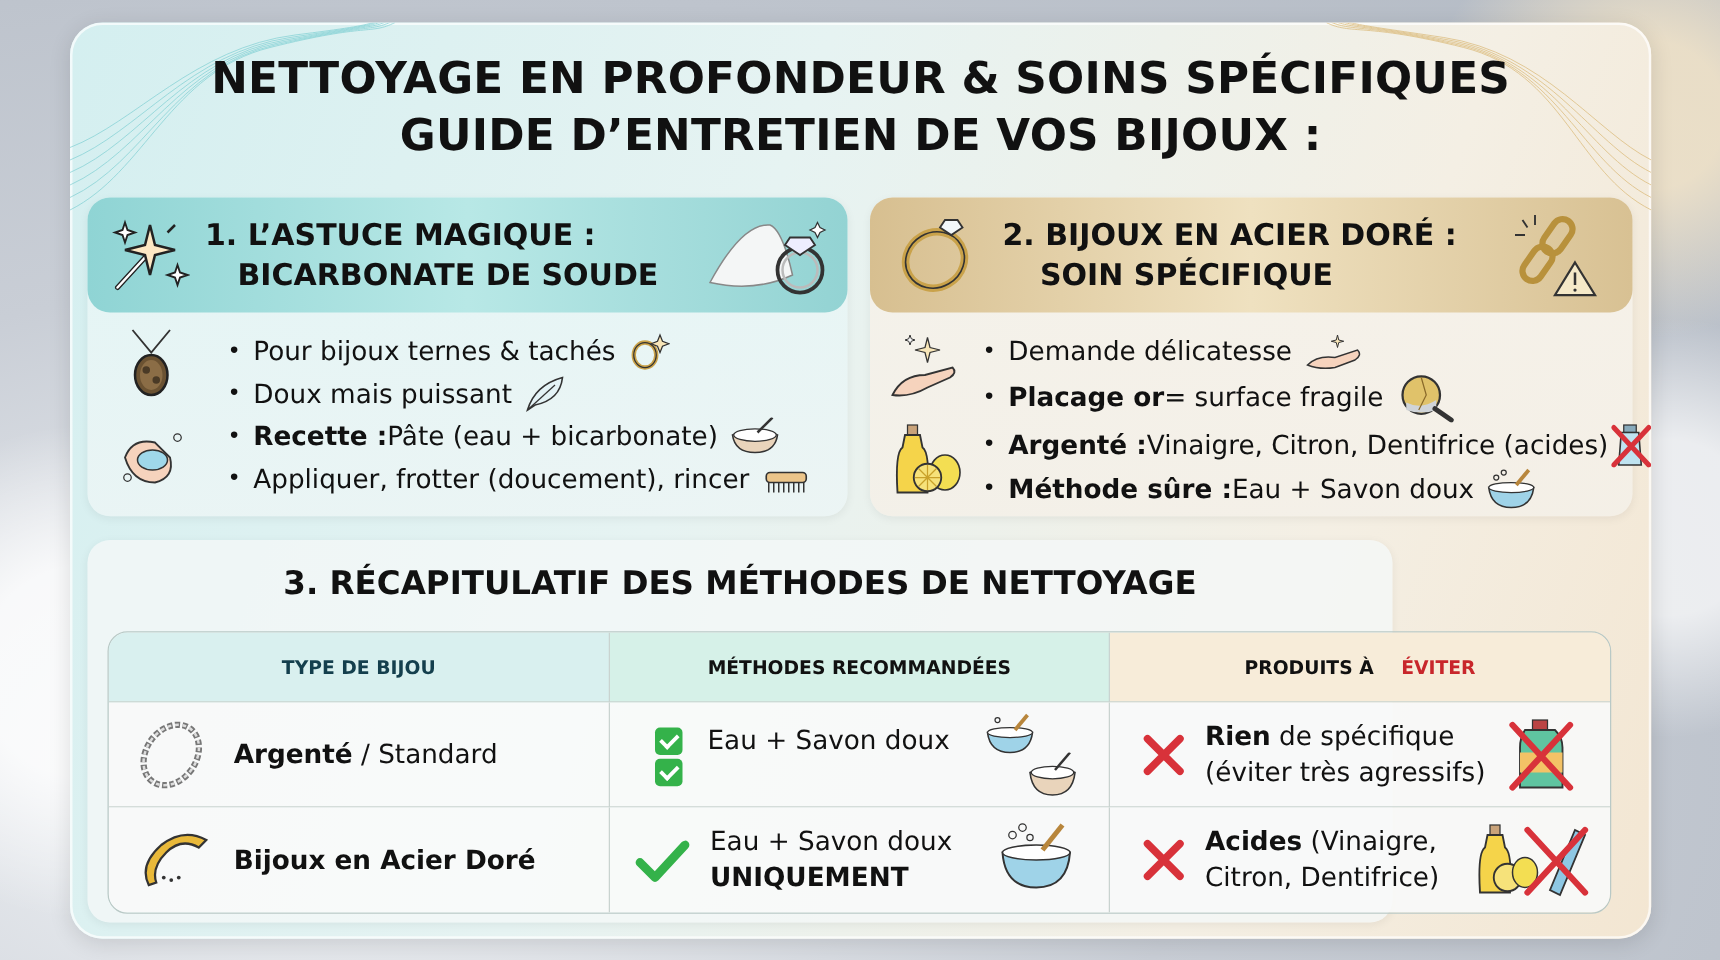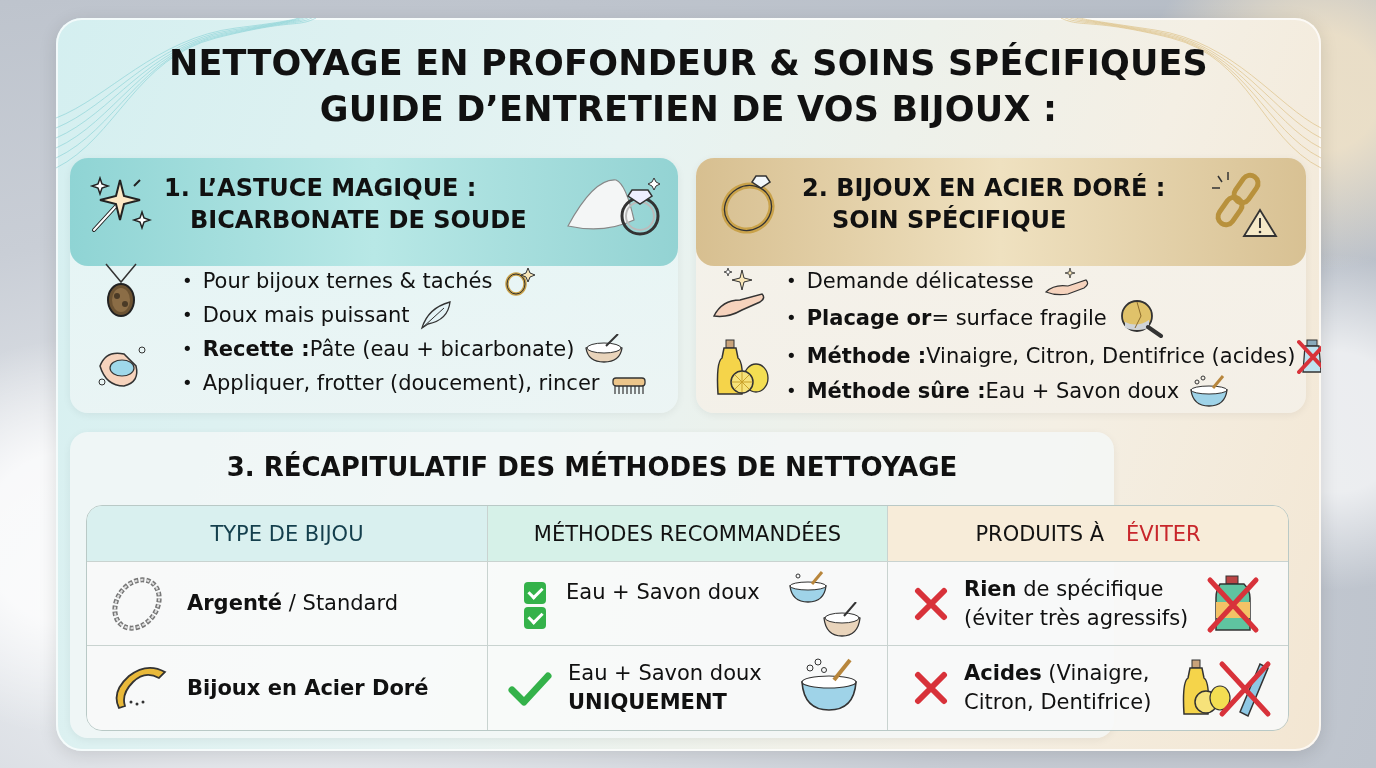--- a/index.html
+++ b/index.html
@@ -32,21 +32,21 @@
     color: #111; letter-spacing: 0.2px;
   }
   .panel {
     position: absolute; top: 140px; height: 255px; border-radius: 18px;
     background: rgba(245,250,249,0.75);
     box-shadow: 0 2px 8px rgba(0,0,0,0.06);
   }
   .panel.p1 { left: 14px; width: 608px; background: linear-gradient(180deg, rgba(230,246,246,0.85), rgba(236,245,245,0.85)); }
   .panel.p2 { left: 640px; width: 610px; background: linear-gradient(180deg, rgba(246,242,234,0.9), rgba(244,240,232,0.9)); }
   .panel-head {
-    position: absolute; left: 0; right: 0; top: 0; height: 108px; border-radius: 18px;
+    position: absolute; left: 0; right: 0; top: 0; height: 92px; border-radius: 18px;
     display: flex; align-items: center;
   }
   .p1 .panel-head { background: linear-gradient(90deg, #8fd4d4 0%, #b8e8e6 50%, #93d3d3 100%); }
   .p2 .panel-head { background: linear-gradient(90deg, #d7bf90 0%, #efe1c0 50%, #d8c193 100%); }
   .head-text {
     font-weight: bold; font-size: 24px; line-height: 32px; color: #111;
   }
   .p1 .head-text { position: absolute; left: 94px; top: 14px; }
   .p1 .head-text .l2 { padding-left: 26px; display: block; }
   .p2 .head-text { position: absolute; left: 106px; top: 14px; }
@@ -73,21 +73,21 @@
     font-weight: bold; font-size: 26px; color: #111;
   }
   .tbl {
     position: absolute; left: 16px; top: 73px; width: 1203px; height: 226px;
     border: 1.5px solid #b9c9c6; border-radius: 16px; overflow: hidden;
     display: grid; grid-template-columns: 401px 400px 1fr; grid-template-rows: 56px 84px 1fr;
   }
   .cell { border-right: 1.5px solid #c9d3d0; border-bottom: 1.5px solid #c9d3d0; position: relative; display: flex; align-items: center; }
   .cell.lastc { border-right: none; }
   .cell.lastr { border-bottom: none; }
-  .th { justify-content: center; font-weight: normal; font-size: 21px; }
+  .th { justify-content: center; font-weight: bold; font-size: 15px; }
   .th.c1 { background: #d9f0ef; color: #143f4d; }
   .th.c2 { background: #d6f1e8; color: #111; }
   .th.c3 { background: #f7ecd9; color: #111; gap: 16px; }
   .th .red { color: #c8262b; }
   .td { background: rgba(248,250,249,0.9); font-size: 21px; color: #111; }
   .td .txt { line-height: 29px; }
   .td b { font-weight: bold; }
   .chk {
     width: 22px; height: 22px; border-radius: 4px; background: #34b24a;
     display: inline-flex; align-items: center; justify-content: center; margin-right: 20px;
@@ -268,21 +268,21 @@
             <svg width="50" height="40" viewBox="0 0 50 40">
               <circle cx="20" cy="18" r="15" fill="#e0c26a" stroke="#333" stroke-width="1.8"></circle>
               <path d="M8 24 Q20 30 32 22 L32 30 Q20 34 8 30 Z" fill="#d0d4d8"></path>
               <path d="M20 4 L24 18 L18 30" stroke="#8a6a2a" stroke-width="1" fill="none"></path>
               <line x1="31" y1="29" x2="44" y2="38" stroke="#333" stroke-width="4" stroke-linecap="round"></line>
             </svg>
           </span>
       </li>
       <li>
         <span class="dot">•</span>
-          <b>Méthode :</b>
+          <b>Argenté :</b>
           <span> Vinaigre, Citron, Dentifrice (acides)</span>
         <span class="ico" style="margin-left:2px">
             <svg width="32" height="36" viewBox="0 0 32 36">
               <rect x="10" y="2" width="10" height="6" fill="#8ab" stroke="#333" stroke-width="1"></rect>
               <path d="M8 8 L22 8 L24 34 L6 34 Z" fill="#bfe3f0" stroke="#333" stroke-width="1.3"></path>
               <path d="M2 4 L30 34 M30 4 L2 34" stroke="#d8323a" stroke-width="4" stroke-linecap="round"></path>
             </svg>
           </span>
       </li>
       <li>

